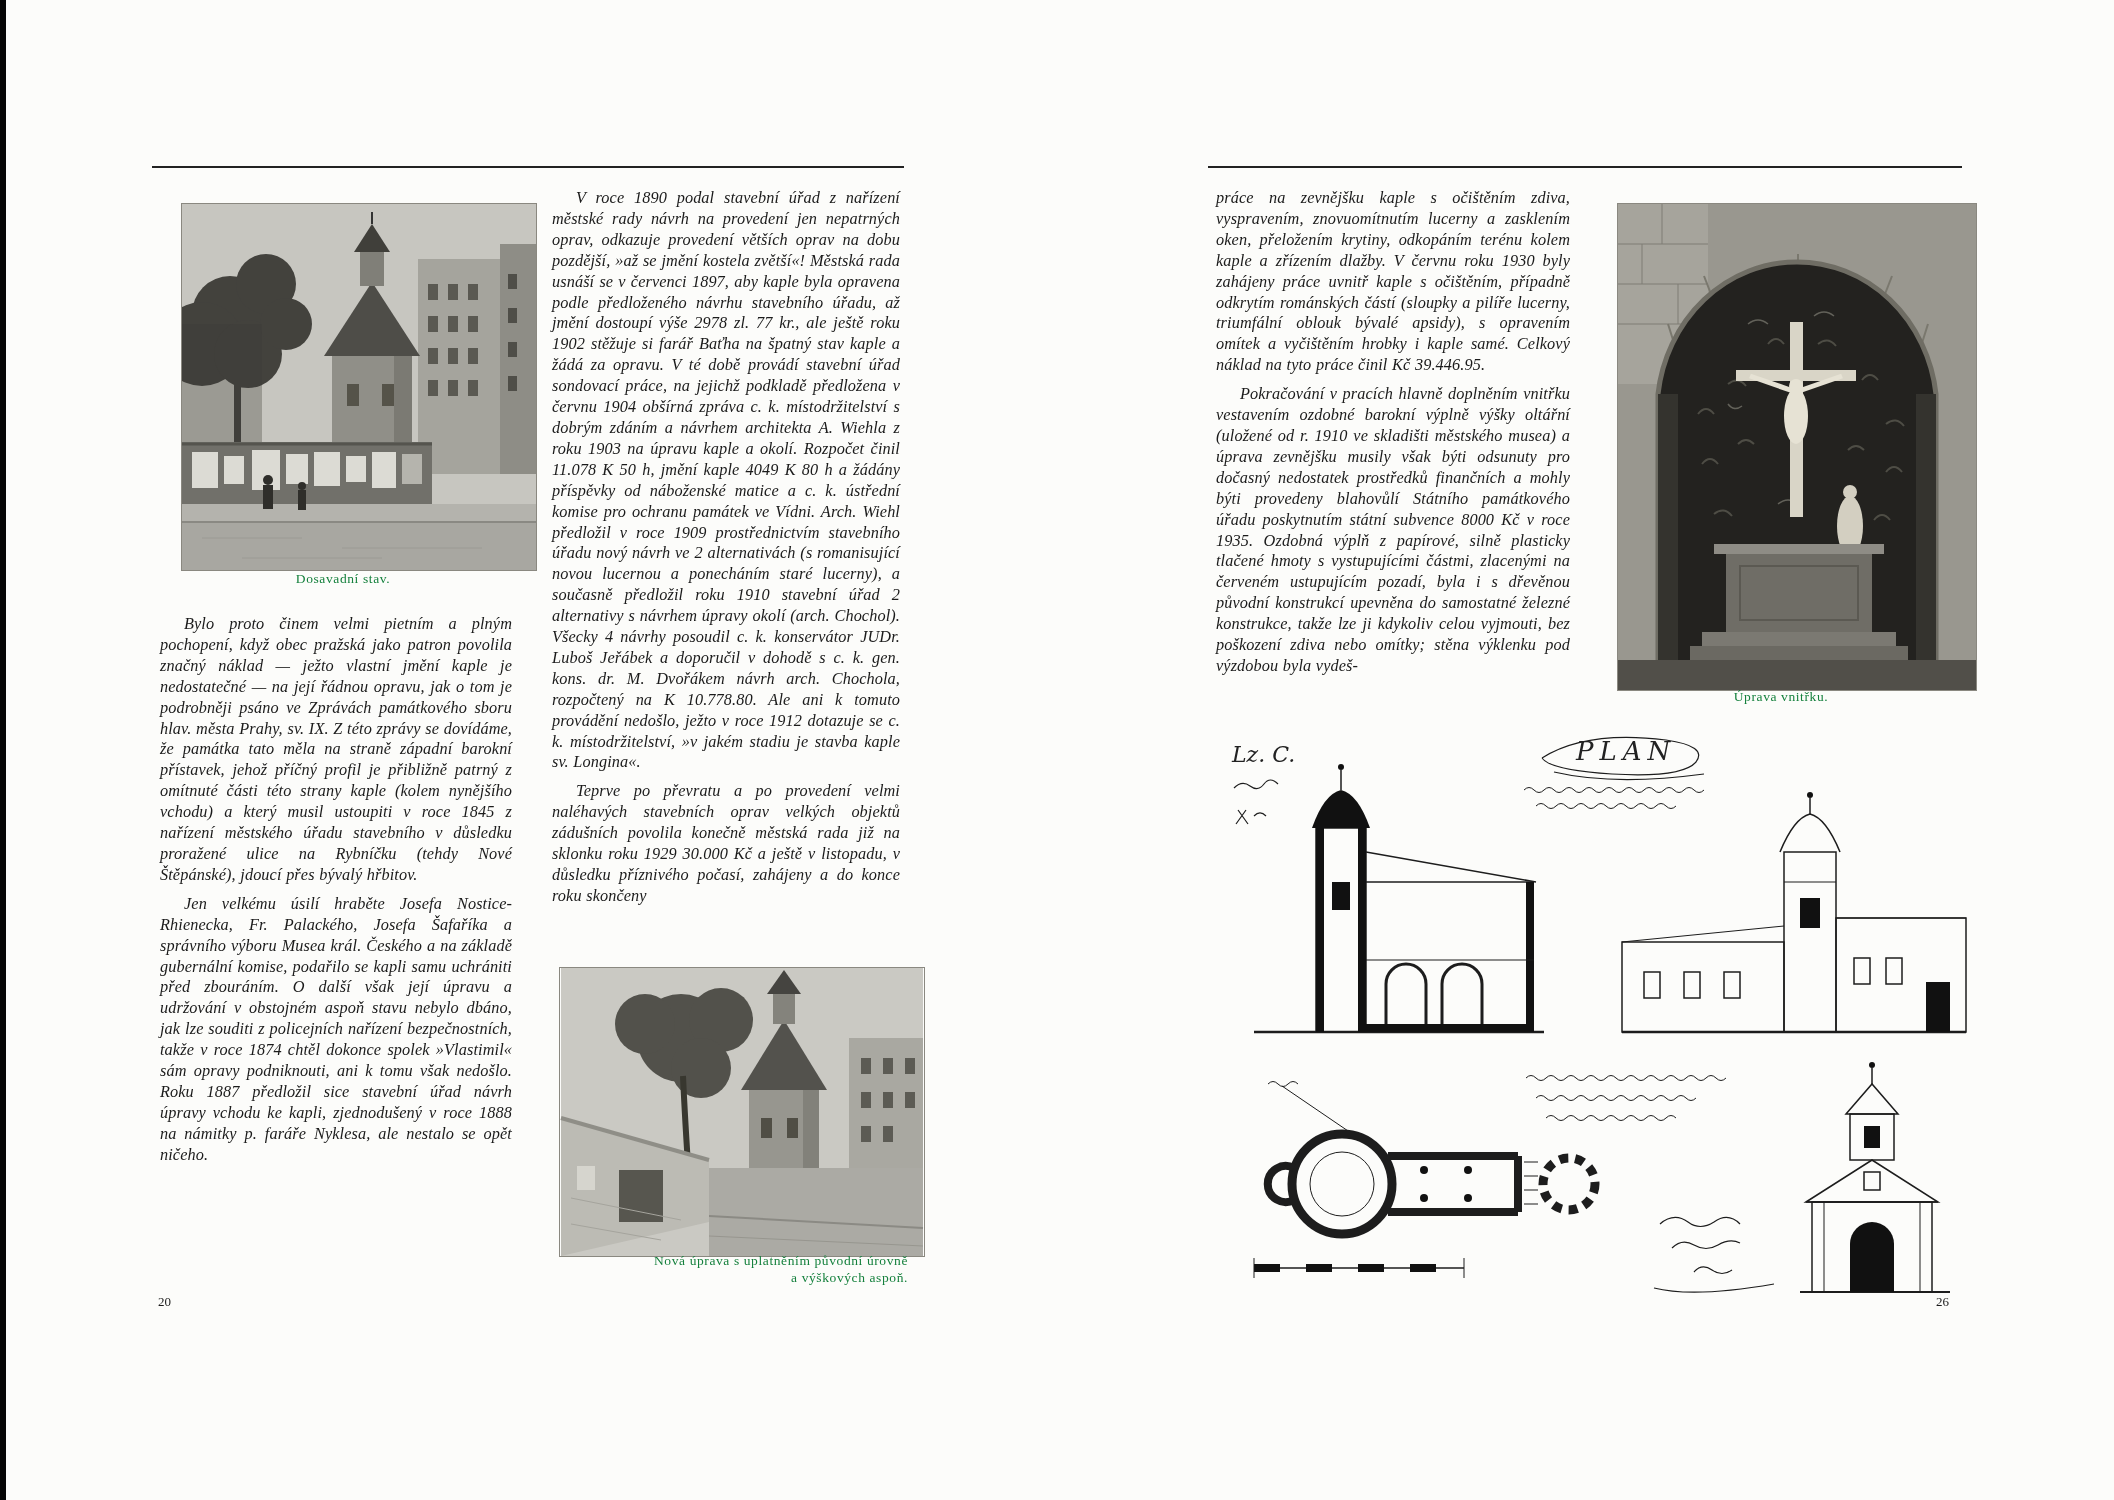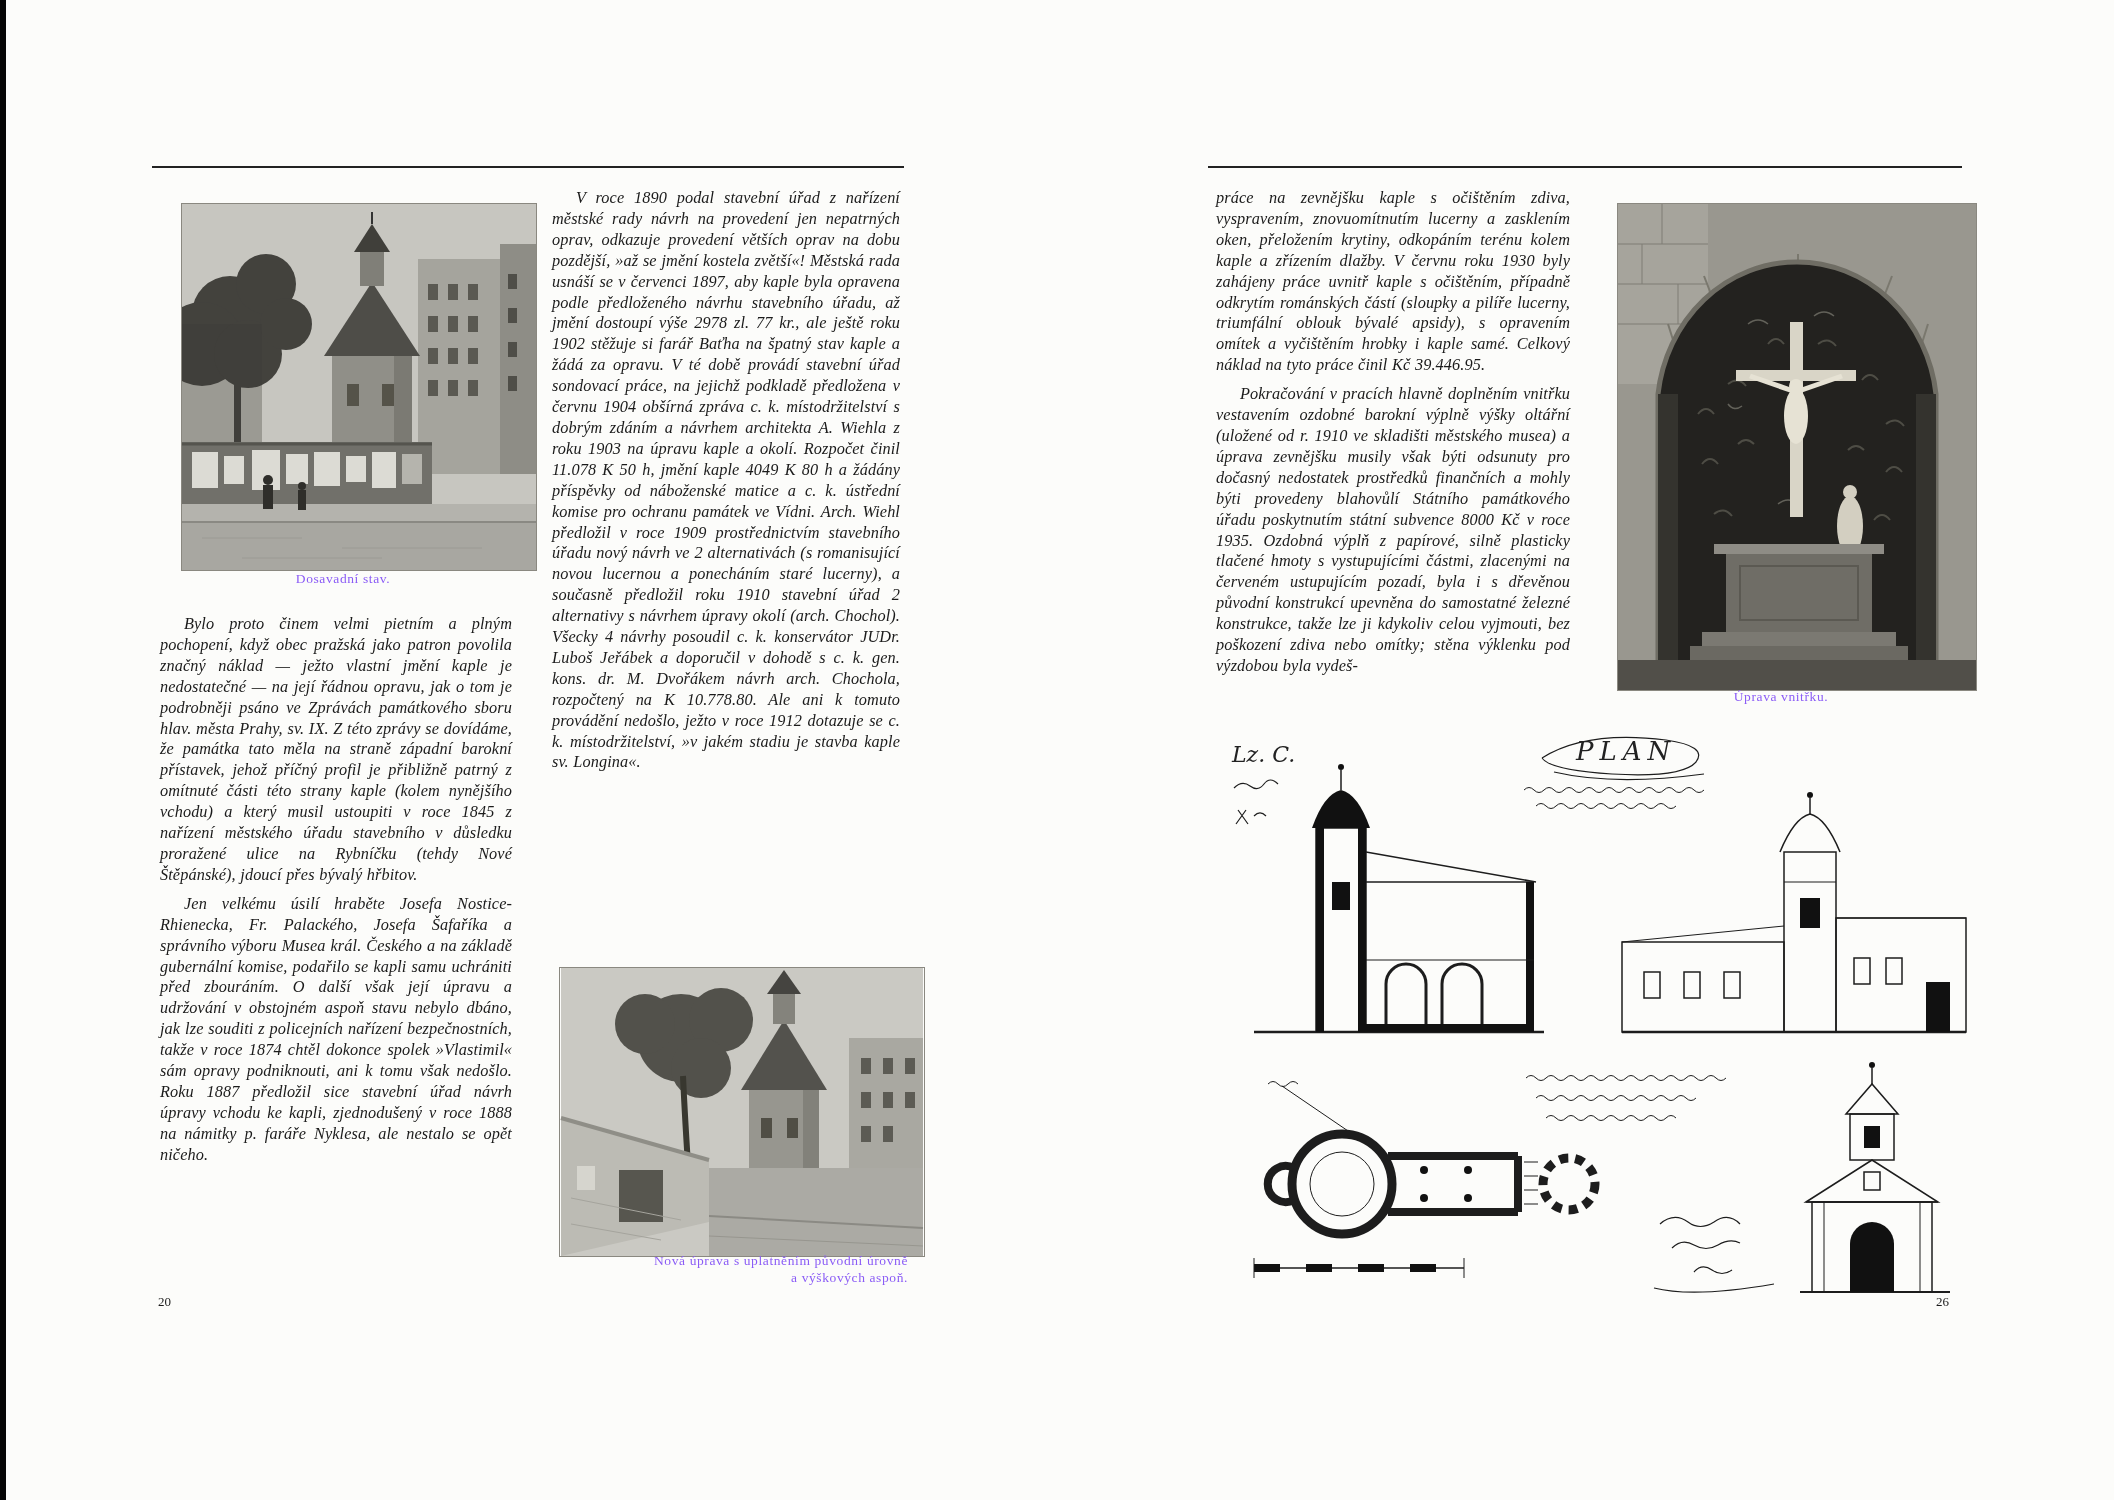--- a/index.html
+++ b/index.html
@@ -8,21 +8,21 @@
     position:relative; width:2114px; height:1500px;
     background:#fcfcfa; overflow:hidden;
     font-family:"Liberation Serif","DejaVu Serif",serif; color:#1b1b1b;
   }
   .abs { position:absolute; }
   .scan-edge { left:0; top:0; width:6px; height:1500px; background:#050505; }
   .rule { height:2px; background:#222; }
   .textcol { text-align:justify; font-size:16.3px; line-height:20.9px; letter-spacing:0.1px; word-spacing:0.4px; }
   .textcol p { margin:8px; text-indent:24px;font-style:italic; }
   .textcol p.flush { text-indent:0; }
-  .caption { font-size:13.5px; line-height:17px; text-align:center; letter-spacing:0.6px; color:#8b5cf6; }
+  .caption { font-size:13.5px; line-height:17px; text-align:center; letter-spacing:0.6px; color:#15803d; }
   .pagenum { font-size:13px; color:#1b1b1b; }
   figure { margin:16px; padding:0; }
   .photo { display:block; }
   .photo svg { display:block; outline:1px solid #8a8880; }
 </style>
 </head>
 <body>
 
 <div class="canvas">
 
@@ -102,20 +102,21 @@
   </figure>
   <div class="abs caption" style="left:166px; top:570px; width:354px;">Dosavadní stav.</div>
 
   <div class="abs textcol" style="left:152px; top:606px; width:368px;">
     <p>Bylo proto činem velmi pietním a plným pochopení, když obec pražská jako patron povolila značný náklad — ježto vlastní jmění kaple je nedostatečné — na její řádnou opravu, jak o tom je podrobněji psáno ve Zprávách památkového sboru hlav. města Prahy, sv. IX. Z této zprávy se dovídáme, že památka tato měla na straně západní barokní přístavek, jehož příčný profil je přibližně patrný z omítnuté části této strany kaple (kolem nynějšího vchodu) a který musil ustoupiti v roce 1845 z nařízení městského úřadu stavebního v důsledku proražené ulice na Rybníčku (tehdy Nové Štěpánské), jdoucí přes bývalý hřbitov.</p>
     <p>Jen velkému úsilí hraběte Josefa Nostice-Rhienecka, Fr. Palackého, Josefa Šafaříka a správního výboru Musea král. Českého a na základě gubernální komise, podařilo se kapli samu uchrániti před zbouráním. O další však její úpravu a udržování v obstojném aspoň stavu nebylo dbáno, jak lze souditi z policejních nařízení bezpečnostních, takže v roce 1874 chtěl dokonce spolek »Vlastimil« sám opravy podniknouti, ani k tomu však nedošlo. Roku 1887 předložil sice stavební úřad návrh úpravy vchodu ke kapli, zjednodušený v roce 1888 na námitky p. faráře Nyklesa, ale nestalo se opět ničeho.</p>
   </div>
 
   <div class="abs textcol" style="left:544px; top:180px; width:364px;">
     <p>V roce 1890 podal stavební úřad z nařízení městské rady návrh na provedení jen nepatrných oprav, odkazuje provedení větších oprav na dobu pozdější, »až se jmění kostela zvětší«! Městská rada usnáší se v červenci 1897, aby kaple byla opravena podle předloženého návrhu stavebního úřadu, až jmění dostoupí výše 2978 zl. 77 kr., ale ještě roku 1902 stěžuje si farář Baťha na špatný stav kaple a žádá za opravu. V té době provádí stavební úřad sondovací práce, na jejichž podkladě předložena v červnu 1904 obšírná zpráva c. k. místodržitelství s dobrým zdáním a návrhem architekta A. Wiehla z roku 1903 na úpravu kaple a okolí. Rozpočet činil 11.078 K 50 h, jmění kaple 4049 K 80 h a žádány příspěvky od náboženské matice a c. k. ústřední komise pro ochranu památek ve Vídni. Arch. Wiehl předložil v roce 1909 prostřednictvím stavebního úřadu nový návrh ve 2 alternativách (s romanisující novou lucernou a ponecháním staré lucerny), a současně předložil roku 1910 stavební úřad 2 alternativy s návrhem úpravy okolí (arch. Chochol). Všecky 4 návrhy posoudil c. k. konservátor JUDr. Luboš Jeřábek a doporučil v dohodě s c. k. gen. kons. dr. M. Dvořákem návrh arch. Chochola, rozpočtený na K 10.778.80. Ale ani k tomuto provádění nedošlo, ježto v roce 1912 dotazuje se c. k. místodržitelství, »v jakém stadiu je stavba kaple sv. Longina«.</p>
+    <p>Teprve po převratu a po provedení velmi naléhavých stavebních oprav velkých objektů zádušních povolila konečně městská rada již na sklonku roku 1929 30.000 Kč a ještě v listopadu, v důsledku příznivého počasí, zahájeny a do konce roku skončeny</p>
   </div>
 
   <figure class="abs photo" style="left:544px; top:952px; width:364px; height:288px;">
     <svg width="364" height="288" viewBox="0 0 362 288">
       <rect width="362" height="288" fill="#cac9c3"></rect>
       <rect x="288" y="70" width="74" height="155" fill="#a9a8a1"></rect>
       <g fill="#5c5b54">
         <rect x="300" y="90" width="10" height="16"></rect>
           <rect x="322" y="90" width="10" height="16"></rect>
           <rect x="344" y="90" width="10" height="16"></rect>

